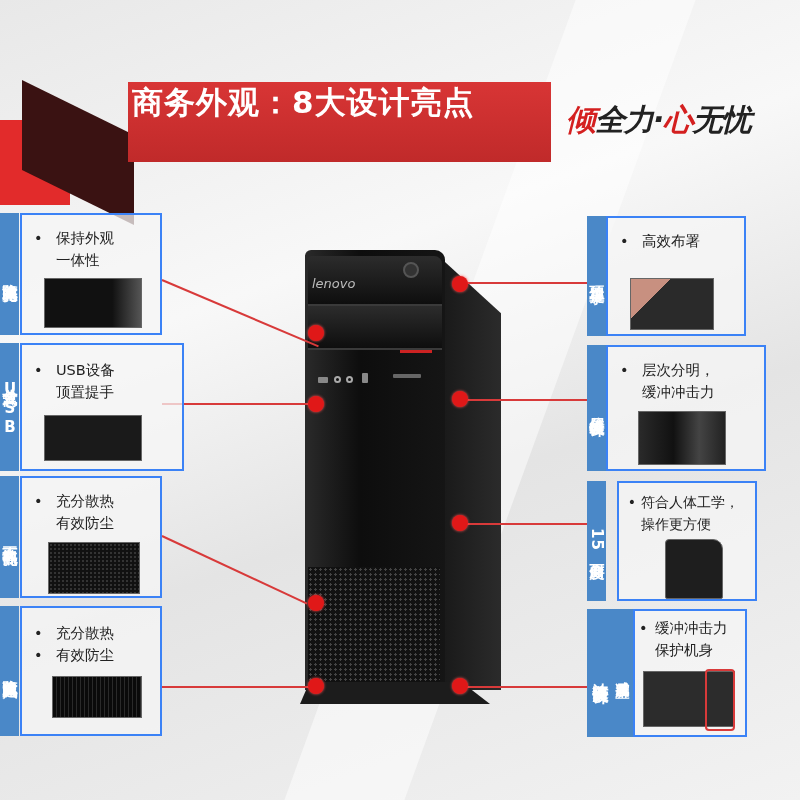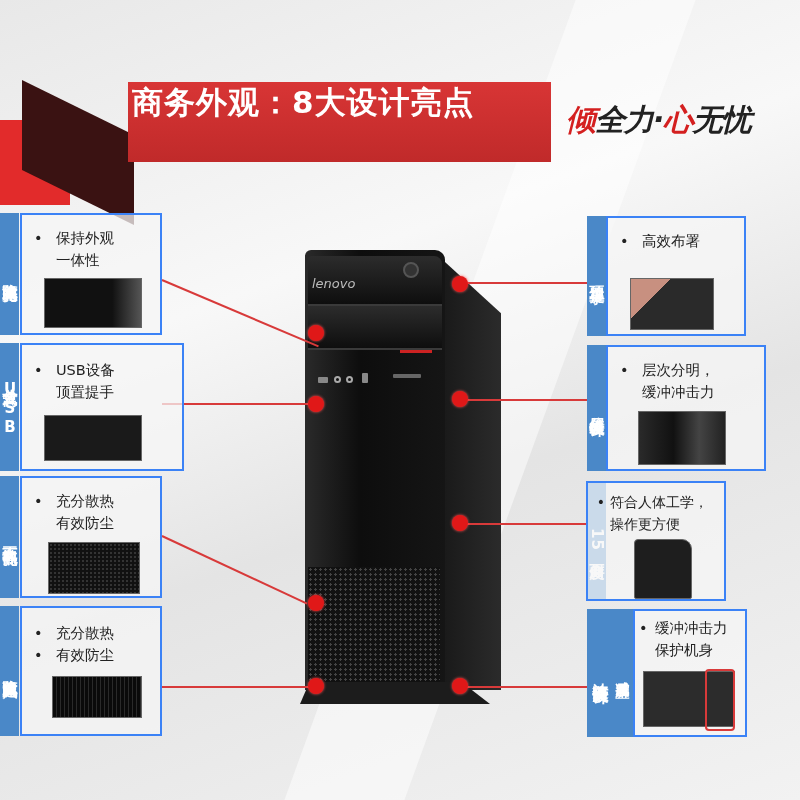--- a/index.html
+++ b/index.html
@@ -108,21 +108,21 @@
   <div class="thumb" style="left:22px;top:60px;width:84px;height:52px;background:linear-gradient(135deg,#c89080 0 30%,#2a2a2a 30%)"></div>
 </div>
 
 <div class="vlabel" style="left:587px;top:345px;width:19px;height:126px">分层模组设计</div>
 <div class="panel" style="left:606px;top:345px;width:160px;height:126px">
   <div class="btext" style="left:12px;top:12px"><span class="dot">•</span><span>层次分明，</span><br><span class="dot"></span><span>缓冲冲击力</span></div>
   <div class="thumb" style="left:30px;top:64px;width:88px;height:54px;background:linear-gradient(90deg,#2a2a2a,#111 40%,#444 70%,#222)"></div>
 </div>
 
 <div class="vlabel" style="left:587px;top:481px;width:19px;height:120px;writing-mode:vertical-rl;text-orientation:mixed">15度斜面</div>
-<div class="panel" style="left:586px;top:481px;width:140px;height:120px">
+<div class="panel" style="left:617px;top:481px;width:140px;height:120px">
   <div class="btext" style="left:4px;top:8px;font-size:14px"><span class="dot" style="width:18px;text-align:center">•</span><span>符合人体工学，</span><br><span class="dot" style="width:18px"></span><span>操作更方便</span></div>
   <div class="thumb" style="left:46px;top:56px;width:58px;height:60px;border-radius:4px 10px 2px 2px;background:#1e1e1e"></div>
 </div>
 
 <div class="vlabel" style="left:587px;top:609px;width:26px;height:128px;font-size:16px">波浪防滑设计</div>
 <div class="vlabel" style="left:613px;top:609px;width:20px;height:128px;font-size:14px">减震脚垫</div>
 <div class="panel" style="left:633px;top:609px;width:114px;height:128px">
   <div class="btext" style="left:4px;top:6px"><span class="dot" style="width:16px">•</span><span>缓冲冲击力</span><br><span class="dot" style="width:16px"></span><span>保护机身</span></div>
   <div class="thumb" style="left:8px;top:60px;width:92px;height:56px;background:#2c2c2c"></div>
   <div style="position:absolute;left:70px;top:58px;width:30px;height:62px;border:2px solid #d83a3a;border-radius:4px"></div>

